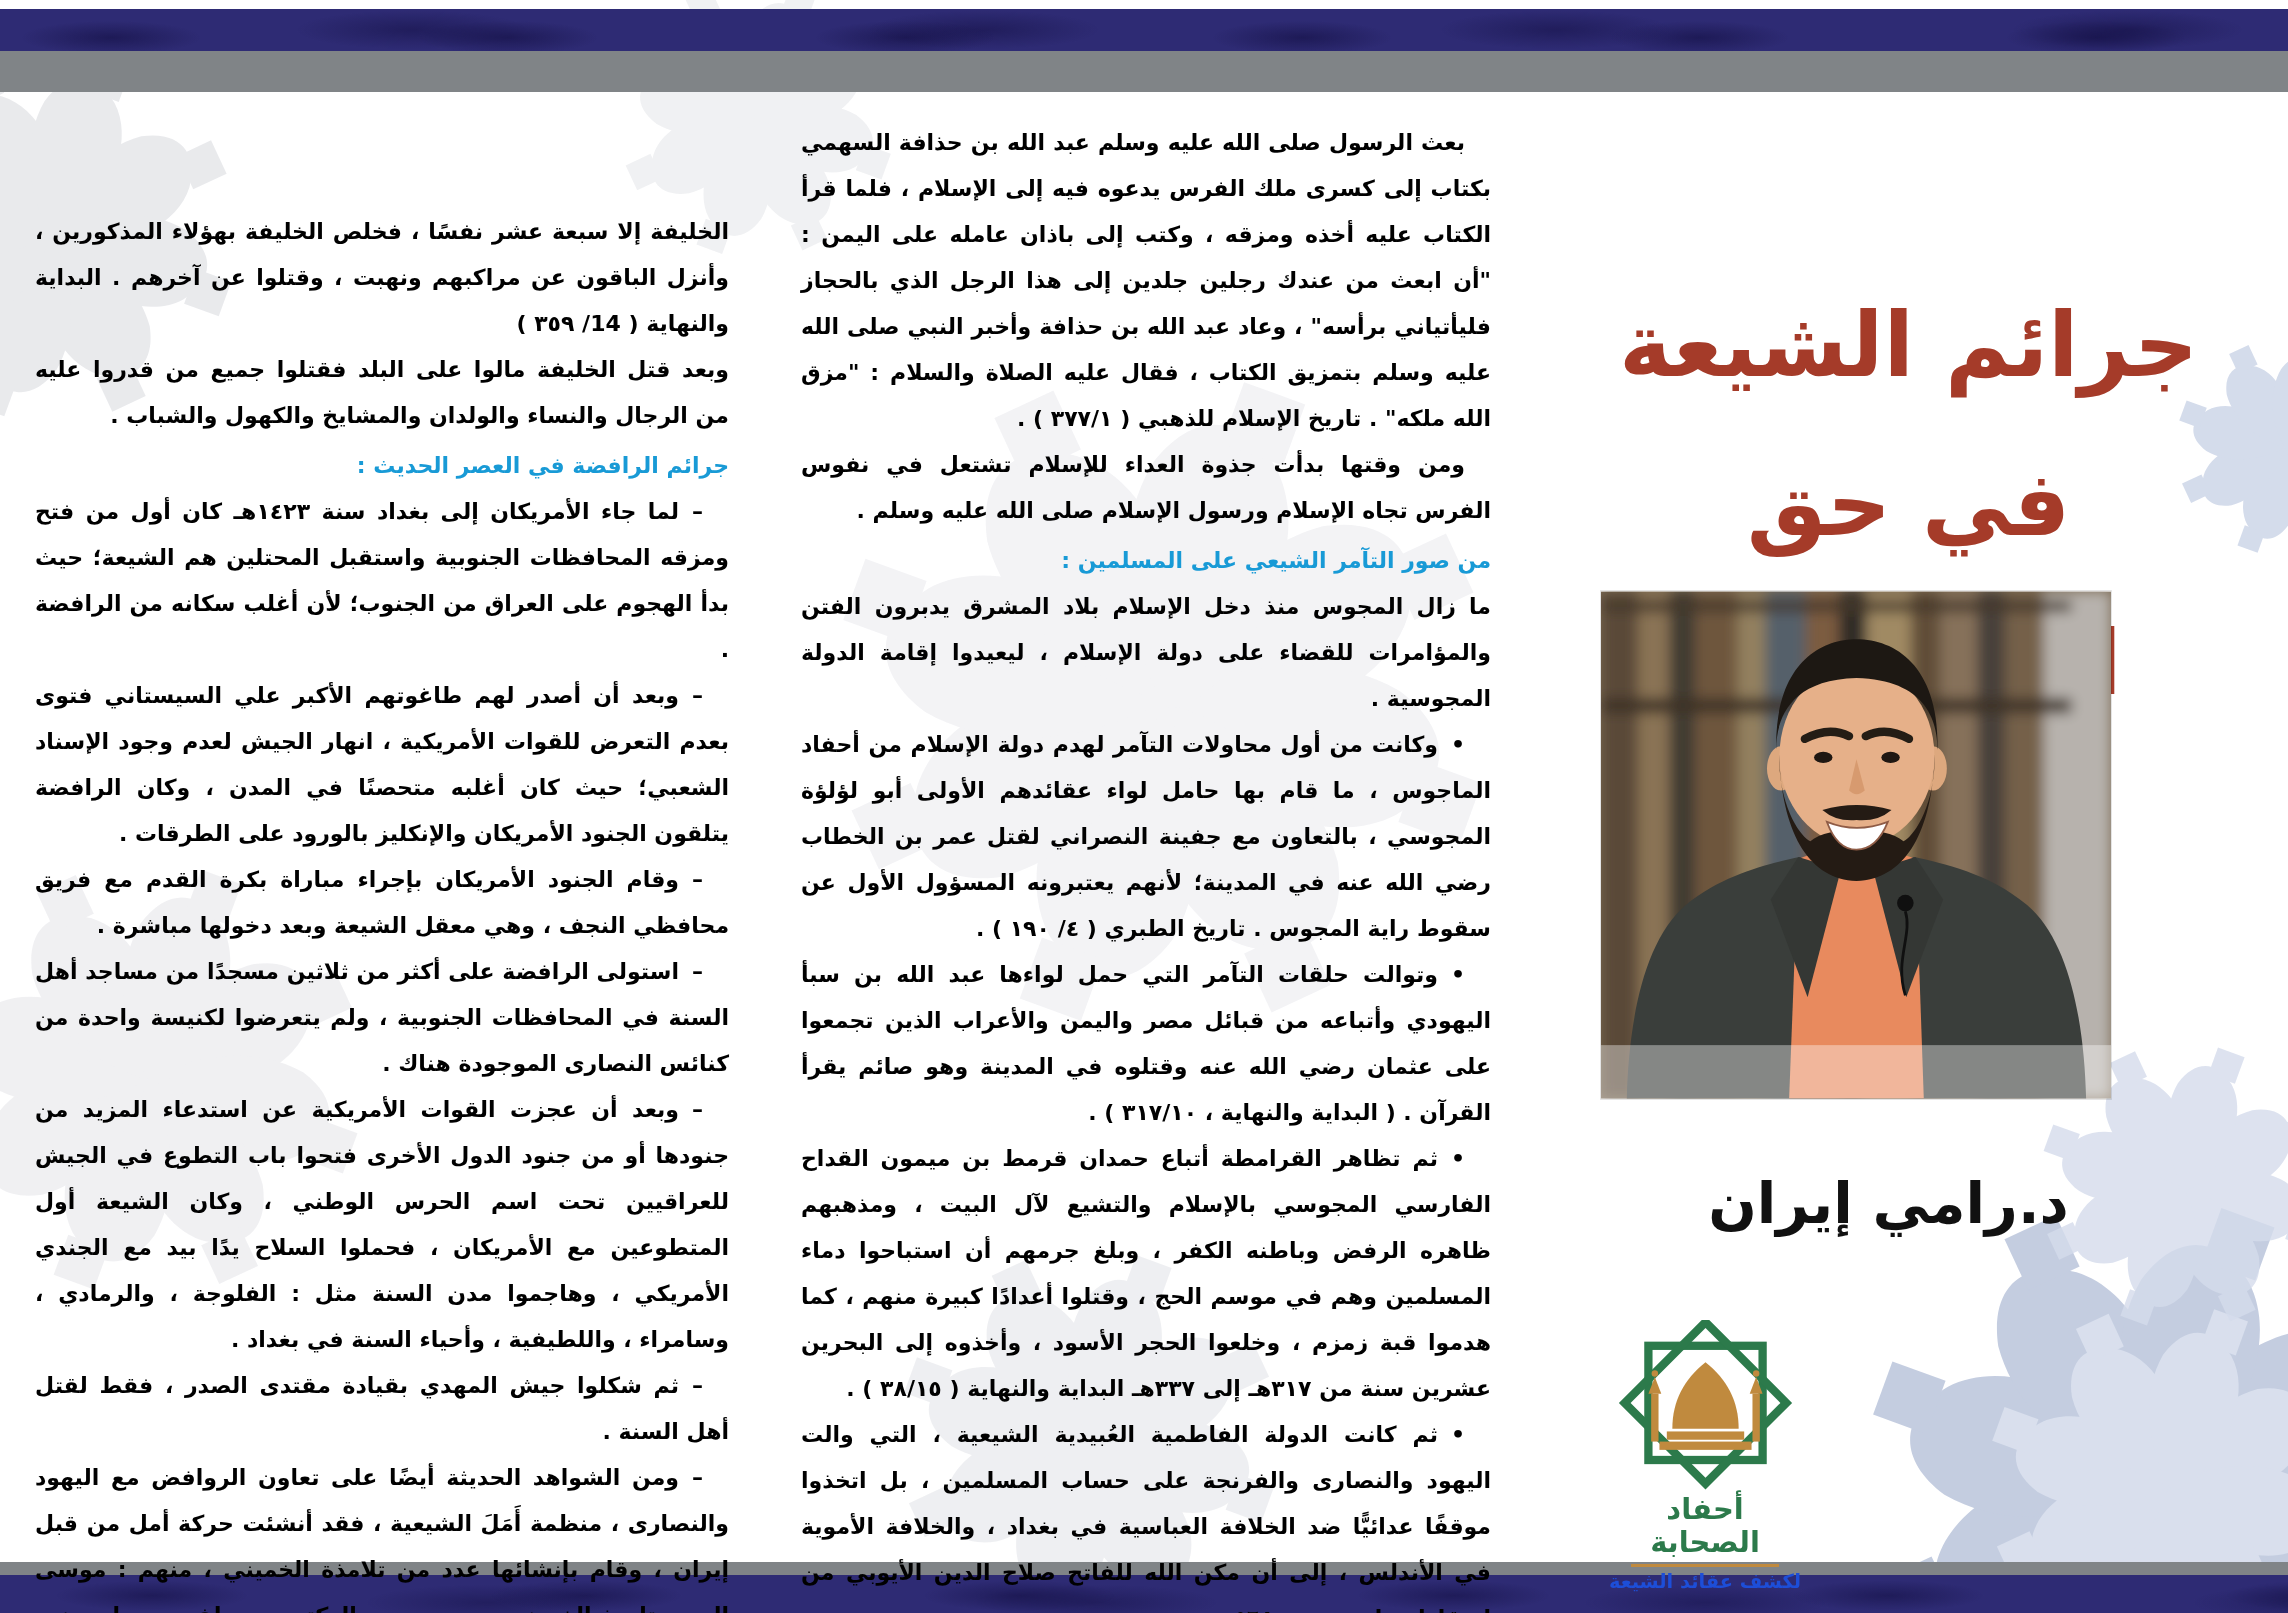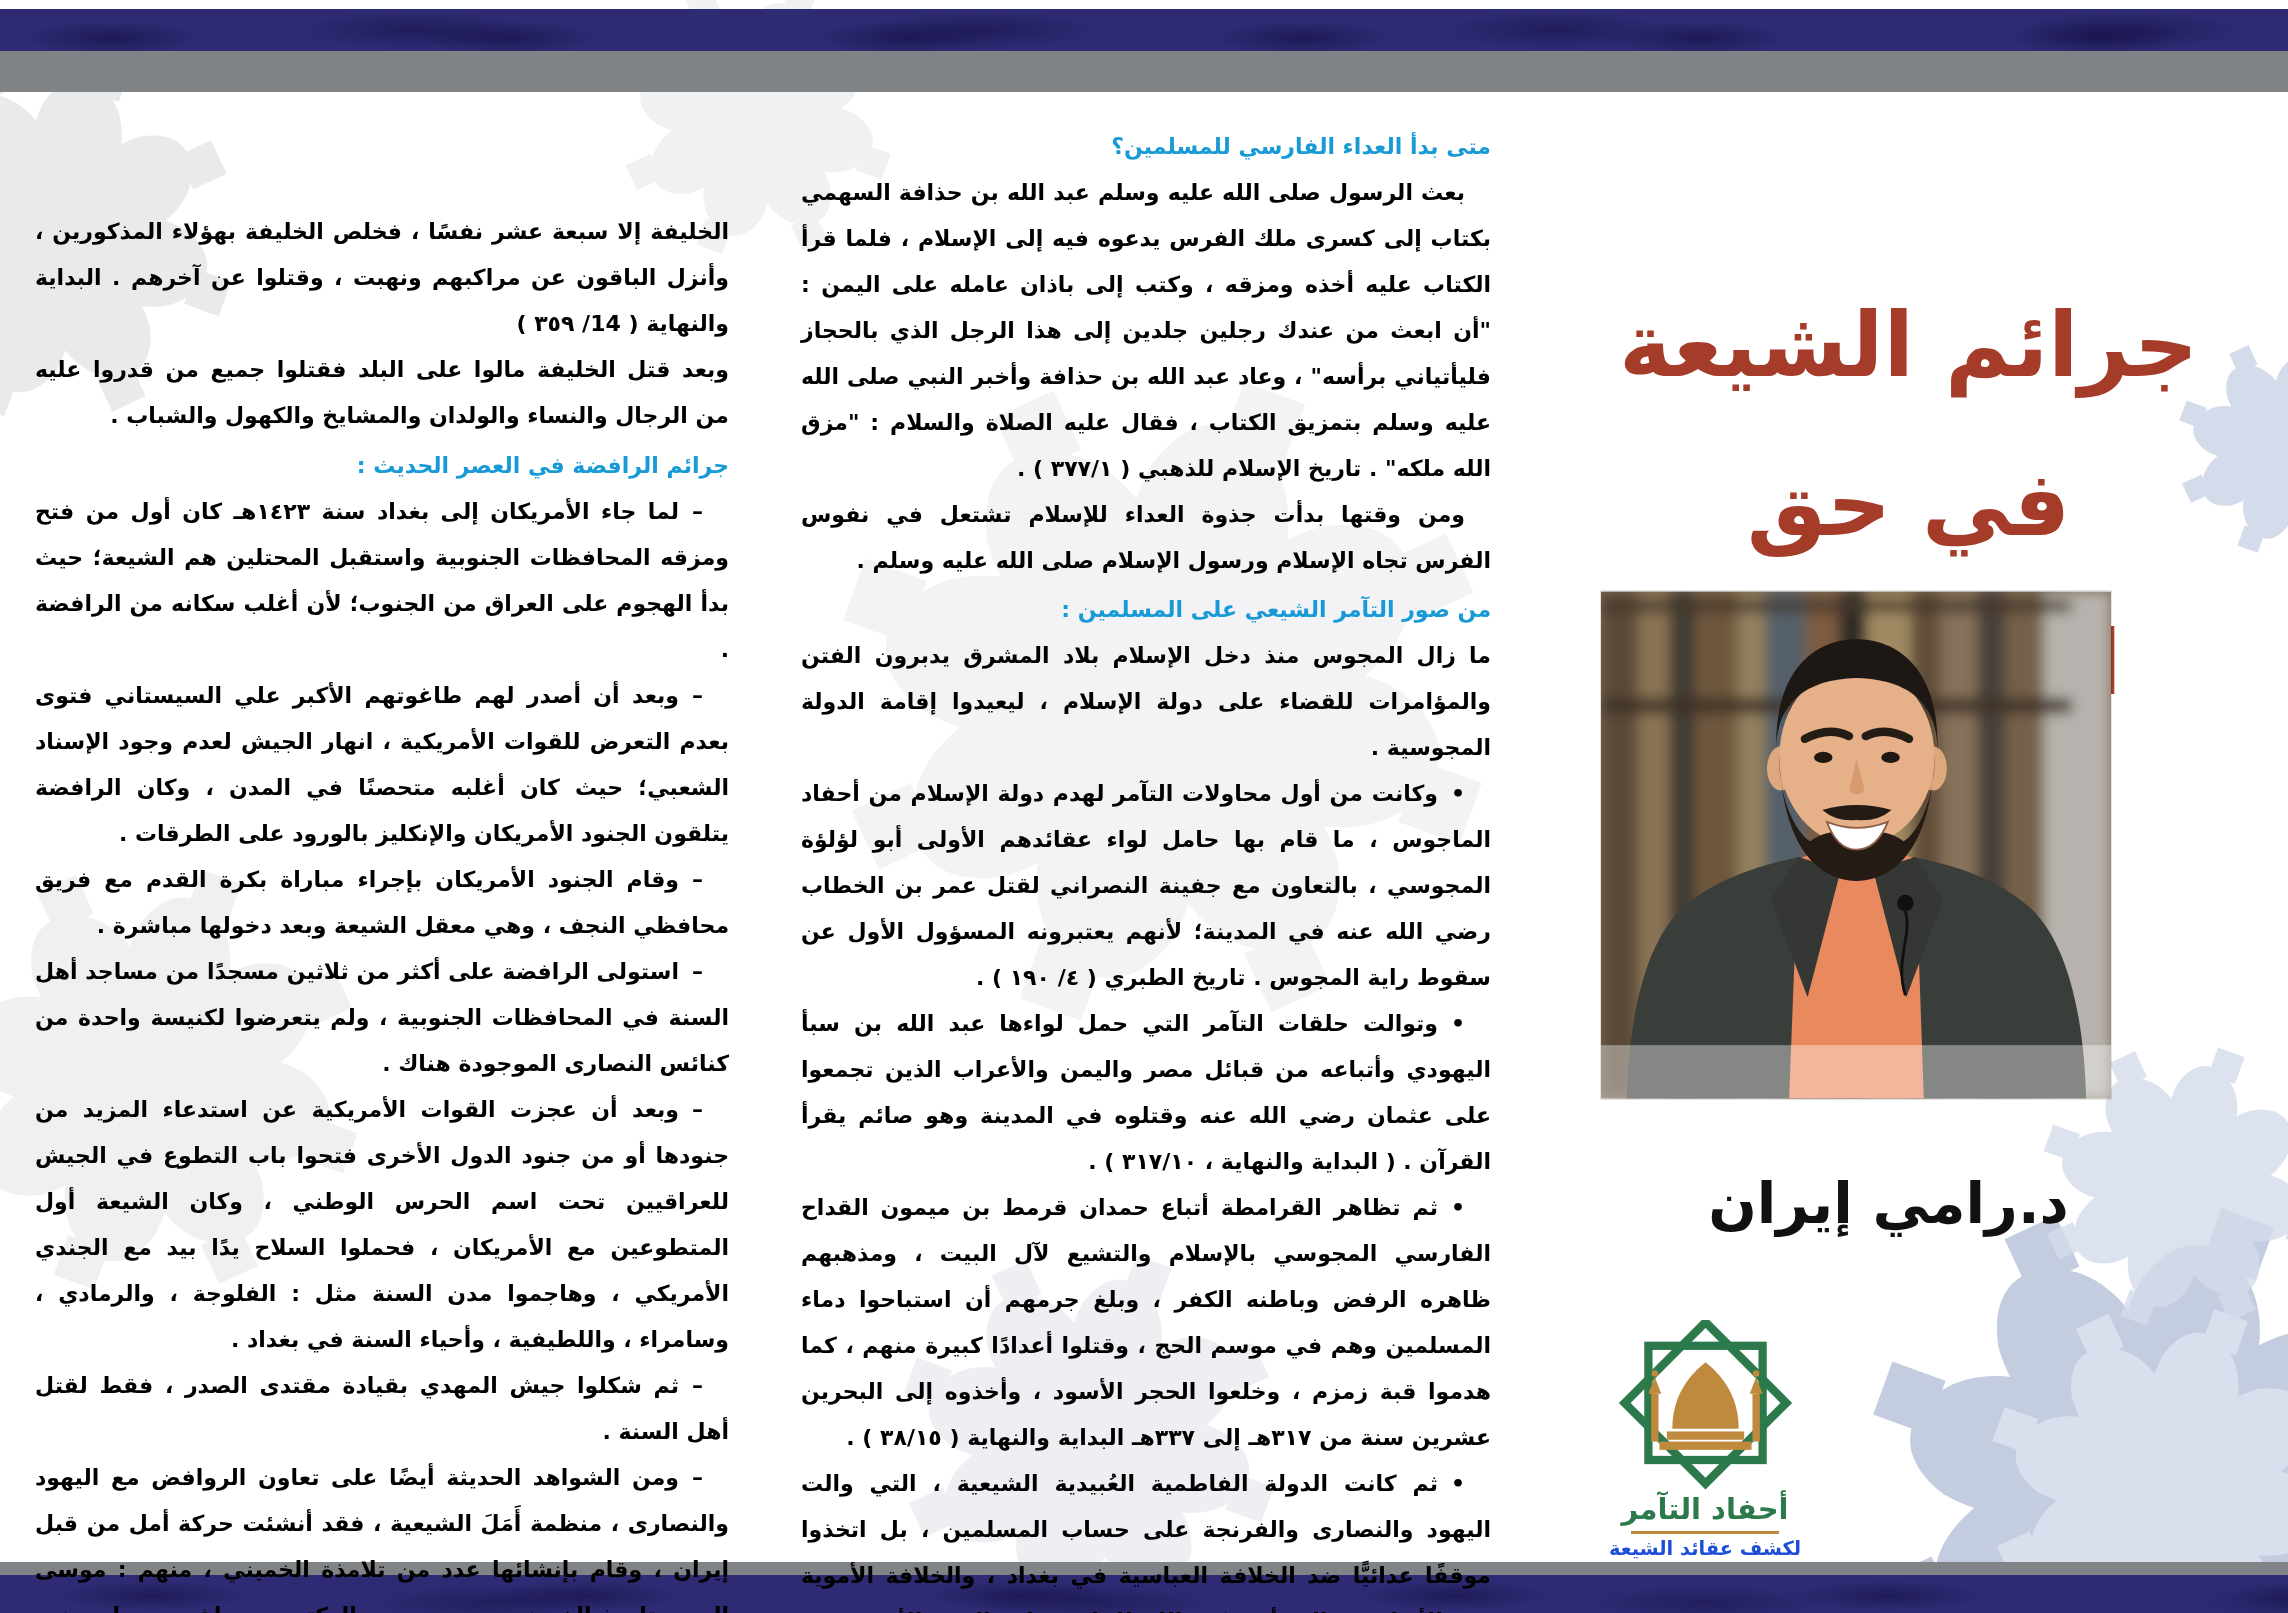--- a/index.html
+++ b/index.html
@@ -125,21 +125,20 @@
     <p class="blk li"><span class="mk">–</span><span>وبعد أن أصدر لهم طاغوتهم الأكبر علي السيستاني فتوى بعدم التعرض للقوات الأمريكية ، انهار الجيش لعدم وجود الإسناد الشعبي؛ حيث كان أغلبه متحصنًا في المدن ، وكان الرافضة يتلقون الجنود الأمريكان والإنكليز بالورود على الطرقات .</span></p>
     <p class="blk li"><span class="mk">–</span><span>وقام الجنود الأمريكان بإجراء مباراة بكرة القدم مع فريق محافظي النجف ، وهي معقل الشيعة وبعد دخولها مباشرة .</span></p>
     <p class="blk li"><span class="mk">–</span><span>استولى الرافضة على أكثر من ثلاثين مسجدًا من مساجد أهل السنة في المحافظات الجنوبية ، ولم يتعرضوا لكنيسة واحدة من كنائس النصارى الموجودة هناك .</span></p>
     <p class="blk li"><span class="mk">–</span><span>وبعد أن عجزت القوات الأمريكية عن استدعاء المزيد من جنودها أو من جنود الدول الأخرى فتحوا باب التطوع في الجيش للعراقيين تحت اسم الحرس الوطني ، وكان الشيعة أول المتطوعين مع الأمريكان ، فحملوا السلاح يدًا بيد مع الجندي الأمريكي ، وهاجموا مدن السنة مثل : الفلوجة ، والرمادي ، وسامراء ، واللطيفية ، وأحياء السنة في بغداد .</span></p>
     <p class="blk li"><span class="mk">–</span><span>ثم شكلوا جيش المهدي بقيادة مقتدى الصدر ، فقط لقتل أهل السنة .</span></p>
     <p class="blk li"><span class="mk">–</span><span>ومن الشواهد الحديثة أيضًا على تعاون الروافض مع اليهود والنصارى ، منظمة أَمَلَ الشيعية ، فقد أنشئت حركة أمل من قبل إيران ، وقام بإنشائها عدد من تلامذة الخميني ، منهم : موسى الصدر تلميذ الخميني ، وصهره ، والدكتور مصطفى جمران وزير دفاعه الذي أهلكه الله في حادث سقوط طائرة ، ونائب رئيس وزراء الخميني الدكتور صادق الطباطبائي ابن أخت موسى الصدر ، وصهر الخميني ، وقادة أَمَلْ كلهم من تلامذة الصدر . أمل والمخيمات الفلسطينية ( ص٨٩ ) .</span></p>
 
   </div>
 
   <div class="col col-middle">
-    <p class="blk h">متى بدأ العداء الفارسي للمسلمين؟</p>
     <p class="blk p">بعث الرسول صلى الله عليه وسلم عبد الله بن حذافة السهمي بكتاب إلى كسرى ملك الفرس يدعوه فيه إلى الإسلام ، فلما قرأ الكتاب عليه أخذه ومزقه ، وكتب إلى باذان عامله على اليمن : "أن ابعث من عندك رجلين جلدين إلى هذا الرجل الذي بالحجاز فليأتياني برأسه" ، وعاد عبد الله بن حذافة وأخبر النبي صلى الله عليه وسلم بتمزيق الكتاب ، فقال عليه الصلاة والسلام : "مزق الله ملكه" . تاريخ الإسلام للذهبي ( ٣٧٧/١ ) .</p>
     <p class="blk p">ومن وقتها بدأت جذوة العداء للإسلام تشتعل في نفوس الفرس تجاه الإسلام ورسول الإسلام صلى الله عليه وسلم .</p>
     <p class="blk h">من صور التآمر الشيعي على المسلمين :</p>
     <p class="blk p" style="text-indent:0">ما زال المجوس منذ دخل الإسلام بلاد المشرق يدبرون الفتن والمؤامرات للقضاء على دولة الإسلام ، ليعيدوا إقامة الدولة المجوسية .</p>
     <p class="blk li"><span class="mk">•</span><span>وكانت من أول محاولات التآمر لهدم دولة الإسلام من أحفاد الماجوس ، ما قام بها حامل لواء عقائدهم الأولى أبو لؤلؤة المجوسي ، بالتعاون مع جفينة النصراني لقتل عمر بن الخطاب رضي الله عنه في المدينة؛ لأنهم يعتبرونه المسؤول الأول عن سقوط راية المجوس . تاريخ الطبري ( ٤/ ١٩٠ ) .</span></p>
     <p class="blk li"><span class="mk">•</span><span>وتوالت حلقات التآمر التي حمل لواءها عبد الله بن سبأ اليهودي وأتباعه من قبائل مصر واليمن والأعراب الذين تجمعوا على عثمان رضي الله عنه وقتلوه في المدينة وهو صائم يقرأ القرآن . ( البداية والنهاية ، ٣١٧/١٠ ) .</span></p>
     <p class="blk li"><span class="mk">•</span><span>ثم تظاهر القرامطة أتباع حمدان قرمط بن ميمون القداح الفارسي المجوسي بالإسلام والتشيع لآل البيت ، ومذهبهم ظاهره الرفض وباطنه الكفر ، وبلغ جرمهم أن استباحوا دماء المسلمين وهم في موسم الحج ، وقتلوا أعدادًا كبيرة منهم ، كما هدموا قبة زمزم ، وخلعوا الحجر الأسود ، وأخذوه إلى البحرين عشرين سنة من ٣١٧هـ إلى ٣٣٧هـ البداية والنهاية ( ٣٨/١٥ ) .</span></p>
     <p class="blk li"><span class="mk">•</span><span>ثم كانت الدولة الفاطمية العُبيدية الشيعية ، التي والت اليهود والنصارى والفرنجة على حساب المسلمين ، بل اتخذوا موقفًا عدائيًّا ضد الخلافة العباسية في بغداد ، والخلافة الأموية في الأندلس ، إلى أن مكن الله للفاتح صلاح الدين الأيوبي من إسقاط دولتهم سنة ٥٦٨هـ .</span></p>
 
   </div>
@@ -218,19 +217,19 @@
         <rect x="58" y="121" width="84" height="9"></rect>
         <rect x="50" y="132" width="100" height="9"></rect>
         <rect x="41" y="80" width="8" height="52"></rect>
         <path d="M38 80 L52 80 L45 62 Z"></path>
         <circle cx="45" cy="58" r="3.5"></circle>
         <rect x="151" y="80" width="8" height="52"></rect>
         <path d="M148 80 L162 80 L155 62 Z"></path>
         <circle cx="155" cy="58" r="3.5"></circle>
       </g>
     </svg>
-    <span class="org">أحفاد التآمر</span>
+    <span class="org">أحفاد الصحابة</span>
     <div class="rule"></div>
     <span class="tag">لكشف عقائد الشيعة</span>
   </div>
 
 </div>
 
 
 </body></html>

